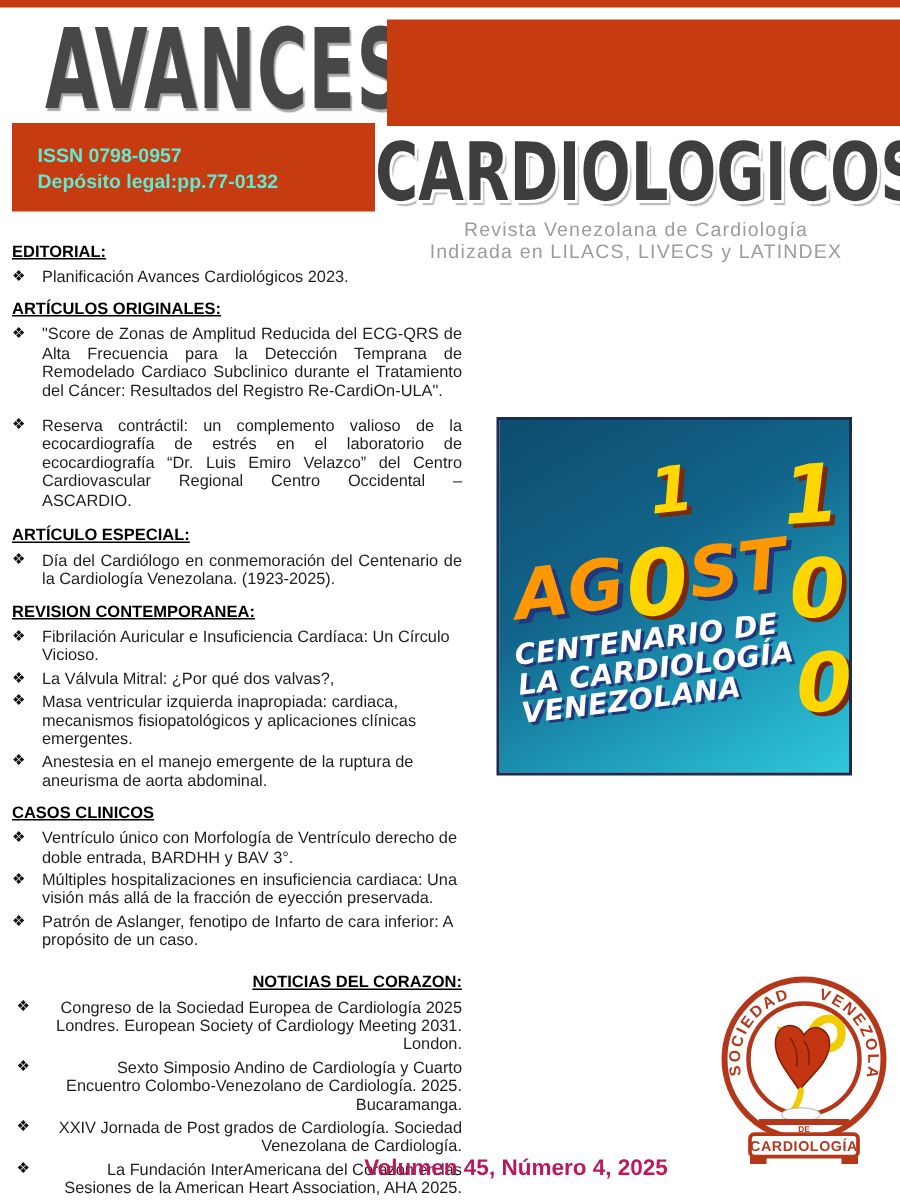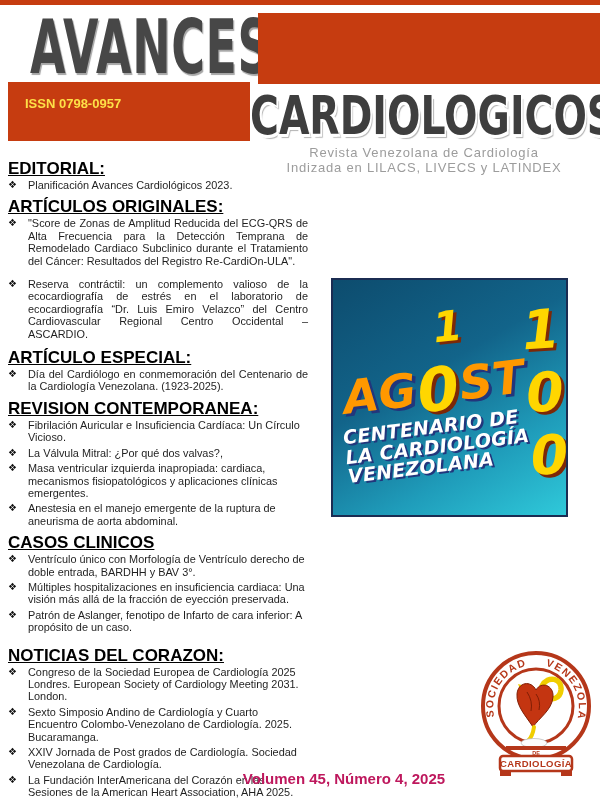--- a/index.html
+++ b/index.html
@@ -7,35 +7,35 @@
         font-family:"Liberation Sans",sans-serif;}
 
   
   .top-strip{position:absolute;left:0;top:0;width:600px;height:5px;background:#c63c10;}
   .red-block{position:absolute;left:258px;top:13px;width:342px;height:71px;background:#c63c10;}
   .avances{position:absolute;left:30px;top:4px;font-size:74px;font-weight:bold;
            color:#474747;transform:scale(.62,1);transform-origin:left top;
            white-space:nowrap;letter-spacing:1px;
            text-shadow:2px 2px 1px rgba(0,0,0,.35);font-family:"DejaVu Sans",sans-serif;}
   .issn-band{position:absolute;left:8px;top:82px;width:242px;height:59px;background:#c63c10;
-             color:#fde047;font-weight:bold;font-size:13px;line-height:17px;
+             color:#5eead4;font-weight:bold;font-size:13px;line-height:17px;
              padding:13px 0 0 17px;box-sizing:border-box;}
   .cardiologicos{position:absolute;left:250px;top:84px;font-size:48px;font-weight:bold;
            color:#3e3e3e;transform:scale(.82,1.12);transform-origin:left top;
            white-space:nowrap;font-family:"DejaVu Sans",sans-serif;
            text-shadow:-2px -2px 0 #fff,2px -2px 0 #fff,-2px 2px 0 #fff,2px 2px 0 #fff,3px 3px 1px rgba(0,0,0,.3);}
   .subtitle{position:absolute;left:245px;top:145px;width:358px;text-align:center;
             color:#9c9c9c;font-size:13px;line-height:15px;letter-spacing:.8px;}
 
   
   .toc{position:absolute;left:8px;top:162px;width:300px;color:#1f1f1f;}
   .sec{margin-top:9px;}
   .sec:first-child{margin-top:0;}
-  .sec.gap{margin-top:15px;}
-  .sec-title{font-weight:bold;font-size:17px;line-height:13px;color:#000;
+  .sec.gap{margin-top:15px;text-align:right;}
+  .sec-title{font-weight:bold;font-size:11px;line-height:13px;color:#000;
              text-decoration:underline;margin-bottom:4px;}
   .item{display:flex;margin-bottom:3px;font-size:10.9px;line-height:12.4px;}
   .sec.orig .item{margin-bottom:11px;}
   .bullet{flex:0 0 12px;margin-right:8px;font-size:10px;line-height:12.4px;color:#111;
           font-family:"DejaVu Sans",sans-serif;}
   .itext{flex:1;}
   .item.just .itext{text-align:justify;}
 
   
   .poster{position:absolute;left:331px;top:278px;width:233px;height:235px;
@@ -68,20 +68,21 @@
 <body>
 
 <div class="page">
 
   <div class="top-strip"></div>
   <div class="avances">AVANCES</div>
   <div class="red-block"></div>
 
   <div class="issn-band">
     <div>ISSN 0798-0957</div>
+    <div>Depósito legal:pp.77-0132</div>
   </div>
 
   <div class="cardiologicos">CARDIOLOGICOS</div>
 
   <div class="subtitle">
     <div>Revista Venezolana de Cardiología</div>
     <div>Indizada en LILACS, LIVECS y LATINDEX</div>
   </div>
 
   <div class="toc">

